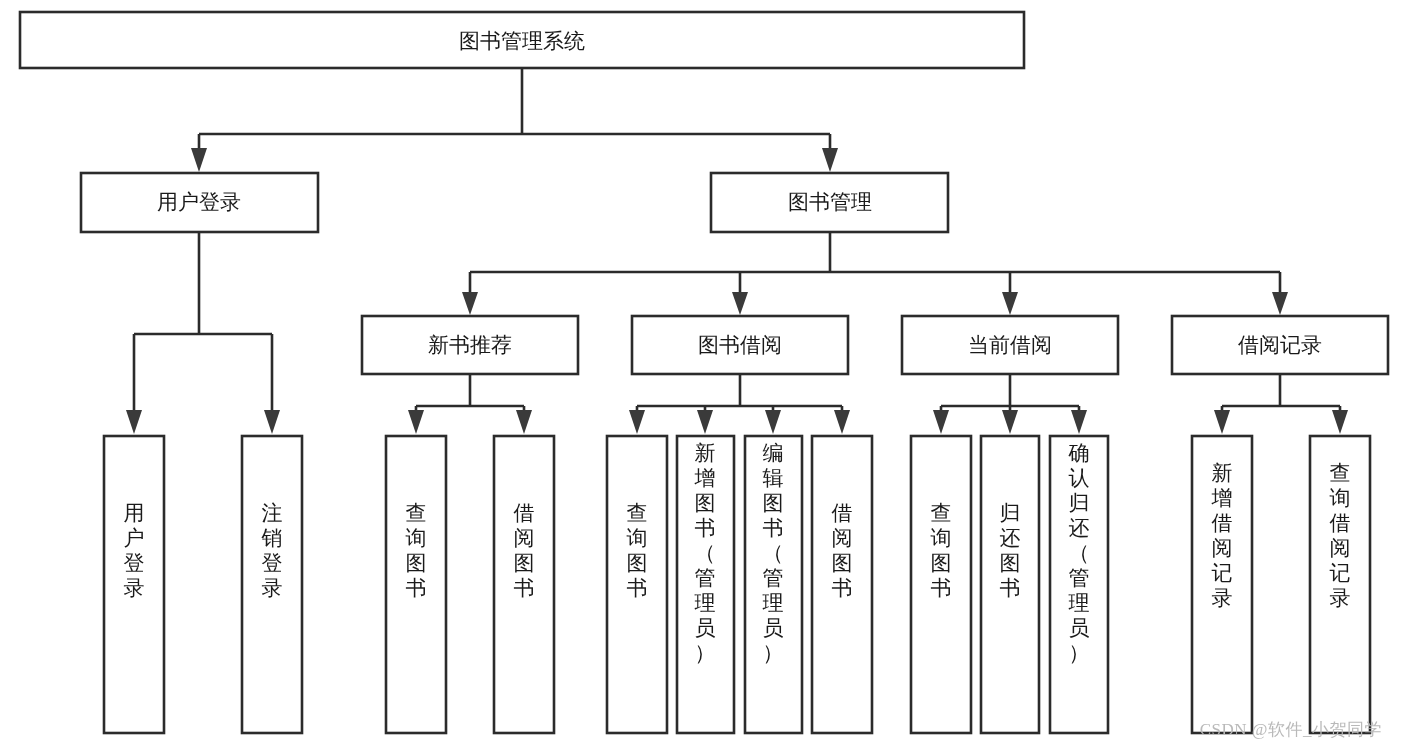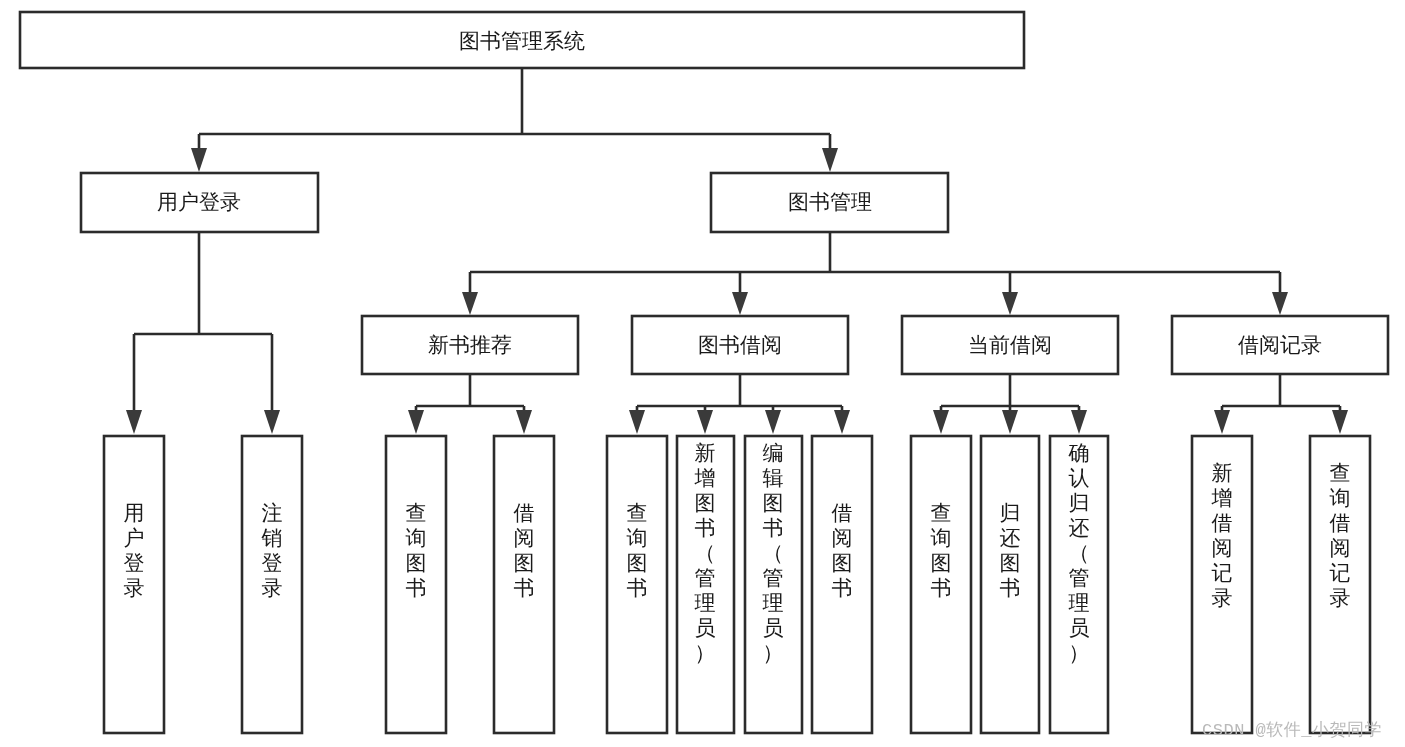--- a/index.html
+++ b/index.html
@@ -52,21 +52,21 @@
   .node-label-vert {
     font-family: "DejaVu Sans", "Liberation Sans", sans-serif;
     fill: #1a1a1a;
     font-size: 21px;
     text-anchor: middle;
   }
   .watermark {
     position: absolute;
     right: 8px;
     bottom: 6px;
-    font-family: Liberation Mono, monospace;
+    font-family: Liberation Serif, serif;
     font-size: 17px;
     color: #b9b9b9;
     white-space: nowrap;
     letter-spacing: 0.5px;
     margin-top: 36px;
   }
 </style>
 </head>
 <body>
 

